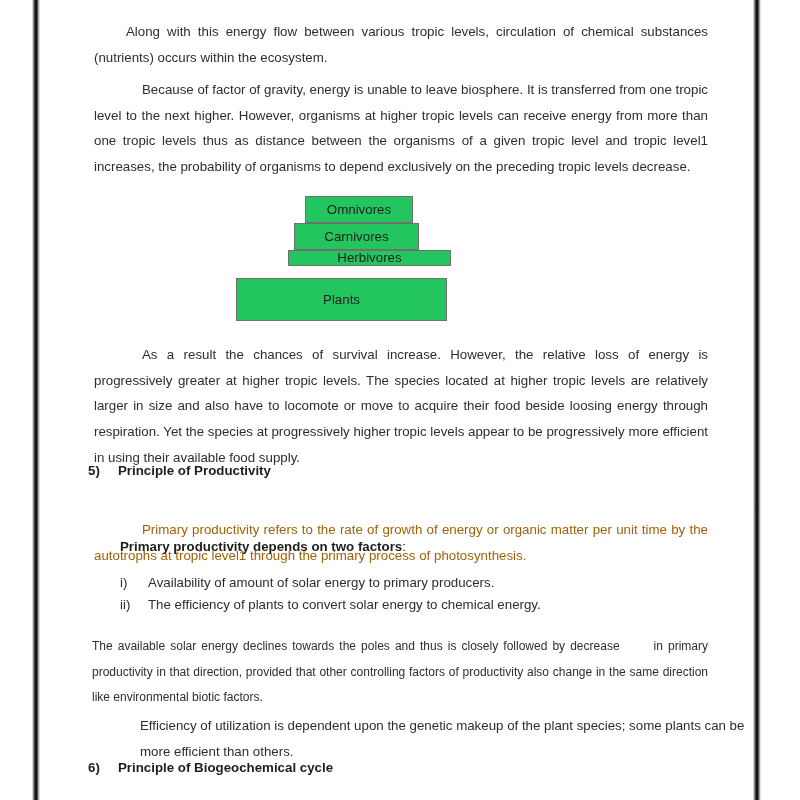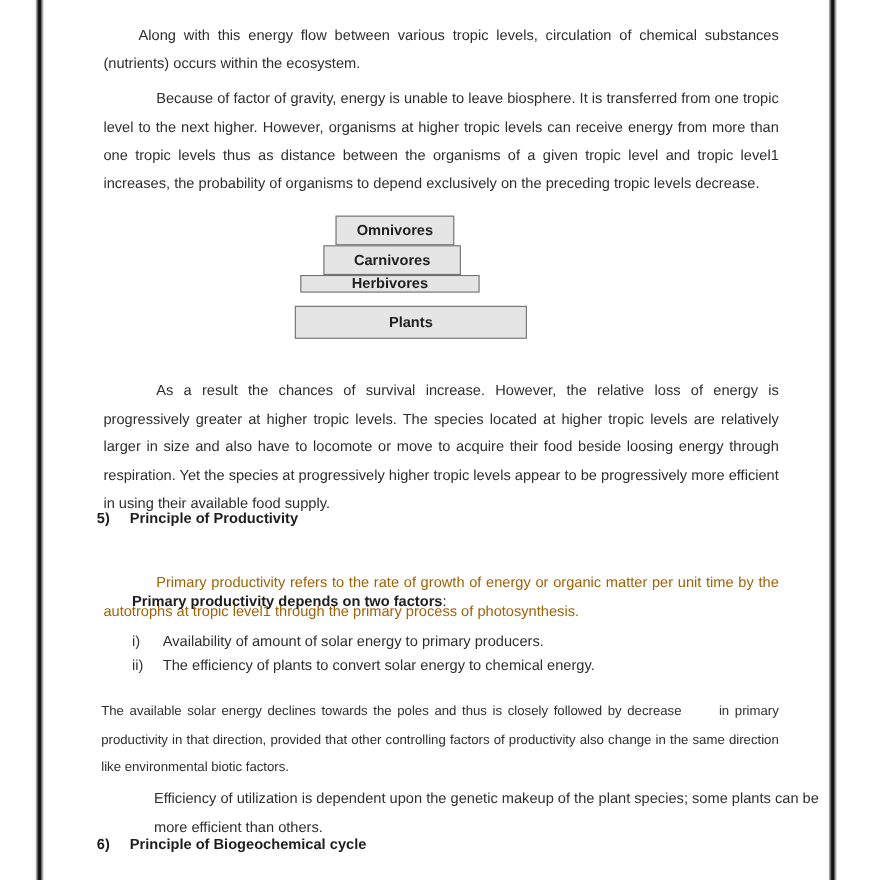--- a/index.html
+++ b/index.html
@@ -124,35 +124,34 @@
   #pyramid {
     position: absolute;
     left: 0; top: 0;
     width: 800px; height: 800px;
     pointer-events: none;
   }
   .tier {
     position: absolute;
     box-sizing: border-box;
     border: 1.2px solid #707070;
-    background: #e5e5e5;
+    background: #22c55e;
     display: flex;
     align-items: center;
     justify-content: center;
     font-size: 13.3px;
     color: #1f1f1f;
     pointer-events: auto;
-    font-weight: bold;
   }
   .tier span { display: block; line-height: 1; }
 
   #tier-omnivores  { left: 305px; top: 196px; width: 108px; height: 27px; }
   #tier-carnivores { left: 294px; top: 223px; width: 125px; height: 27px; }
-  #tier-herbivores { left: 273px; top: 250px; width: 163px; height: 16px; }
-  #tier-plants     { left: 268px; top: 278px; width: 211px; height: 30px; }
+  #tier-herbivores { left: 288px; top: 250px; width: 163px; height: 16px; }
+  #tier-plants     { left: 236px; top: 278px; width: 211px; height: 43px; }
 </style>
 </head>
 <body>
 
 <div id="page">
 
   <div class="scan-edge left"></div>
   <div class="scan-edge right"></div>
 
   <div id="content">

